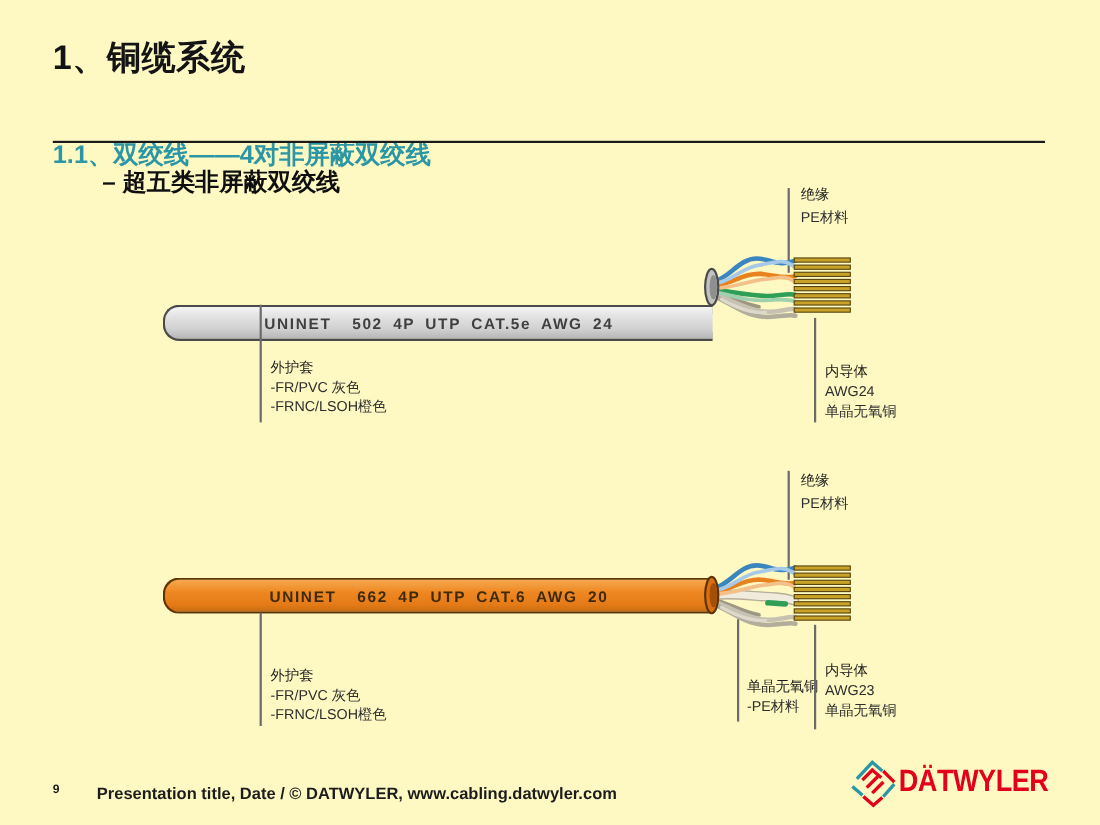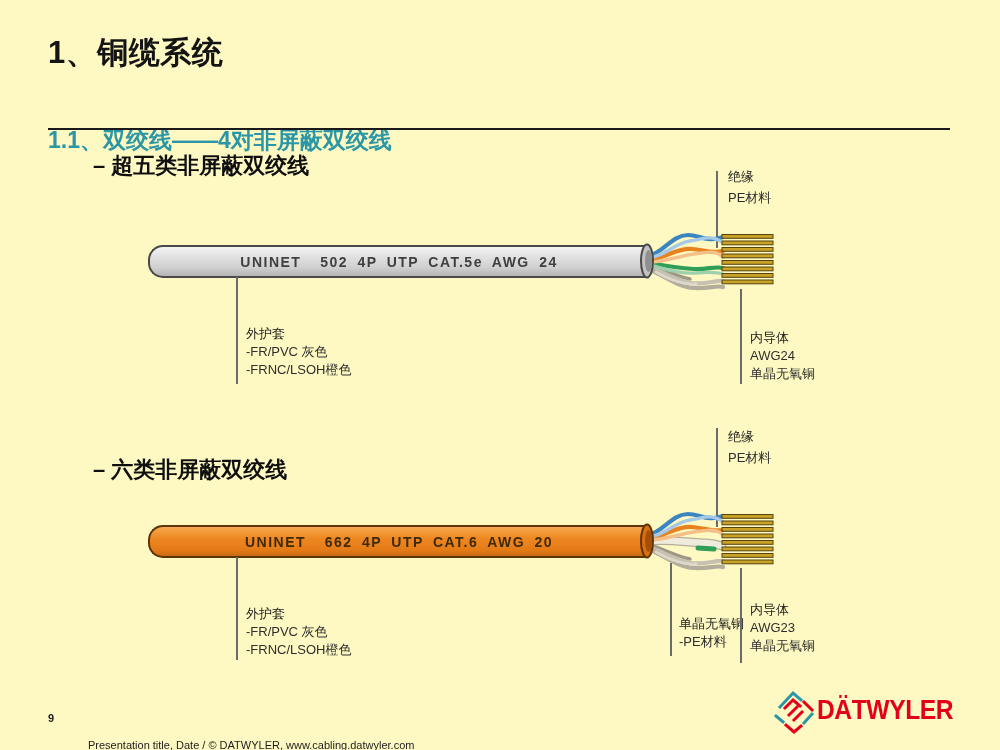--- a/index.html
+++ b/index.html
@@ -11,33 +11,33 @@
   .subtitle { position:absolute; left:48px; top:77px; font-size:23px; font-weight:bold; color:#2B96A5;margin-top:48px; }
   .rule { position:absolute; left:48px; top:128px; width:902px; height:2px; background:#1a1a1a; }
 
   .fig-heading { position:absolute; left:93px; font-size:22px; font-weight:bold; color:#0f0f0f; }
 
   .cable-body {
     position:absolute; left:148px; width:498px; height:29px;
     border:2px solid #4a4a4a; border-right:none; border-radius:15px 0 0 15px;
     display:flex; align-items:center; justify-content:center;
   }
-  .cable-gray  { background:linear-gradient(180deg,#f4f4f4 0%,#e3e3e3 30%,#d0d0d0 70%,#b5b5b5 100%); color:#3f3f3f; }
+  .cable-gray  { background:linear-gradient(180deg,#f4f4f4 0%,#e3e3e3 30%,#d0d0d0 70%,#b5b5b5 100%); color:#3f3f3f;margin-top:32px; }
   .cable-orange{ background:linear-gradient(180deg,#f6a94e 0%,#ee8722 40%,#e37a16 80%,#c96c12 100%); color:#3f2a08; border-color:#5f3405; }
   .cable-lbl { font-size:14px; font-weight:bold; letter-spacing:1.5px; word-spacing:4px; white-space:pre; }
 
   .leader-v { position:absolute; width:2px; background:#6b6b6b; }
   .anno { position:absolute; font-size:13px; line-height:18px; color:#2e2e2e; white-space:nowrap; }
   .anno .t { font-weight:normal; color:#1c1c1c; }
   .anno.lh21 { line-height:21px; }
 
   .cable-end { position:absolute; }
 
   .footer-num  { position:absolute; left:48px; top:712px; font-size:11px; font-weight:bold; color:#1c1c1c; }
-  .footer-text { position:absolute; left:88px; top:739px; font-size:11px; font-weight:normal; color:#1c1c1c; }
+  .footer-text { position:absolute; left:88px; top:713px; font-size:15px; font-weight:bold; color:#1c1c1c; }
   .logo-icon { position:absolute; left:773px; top:689px; }
   .logo-text {
     position:absolute; left:817px; top:694px; font-size:28px; font-weight:bold;
     color:#E2001A; letter-spacing:-.5px; transform:scaleX(.88); transform-origin:left center;
   }
 </style>
 </head>
 <body>
 
 <div class="slide">
@@ -92,21 +92,20 @@
     <div>-FRNC/LSOH橙色</div>
   </div>
 
   <div class="leader-v" style="left:740px;top:289px;height:95px"></div>
   <div class="anno" style="left:750px;top:329px">
     <div class="t">内导体</div>
     <div>AWG24</div>
     <div>单晶无氧铜</div>
   </div>
 
-  <div class="fig-heading" style="top:455px">– 六类非屏蔽双绞线</div>
 
   <div class="leader-v" style="left:716px;top:428px;height:99px"></div>
   <div class="anno lh21" style="left:728px;top:426px">
     <div class="t">绝缘</div>
     <div>PE材料</div>
   </div>
 
   <div class="cable-body cable-orange" style="top:525px">
     <span class="cable-lbl">UNINET  662 4P UTP CAT.6 AWG 20</span>
   </div>

